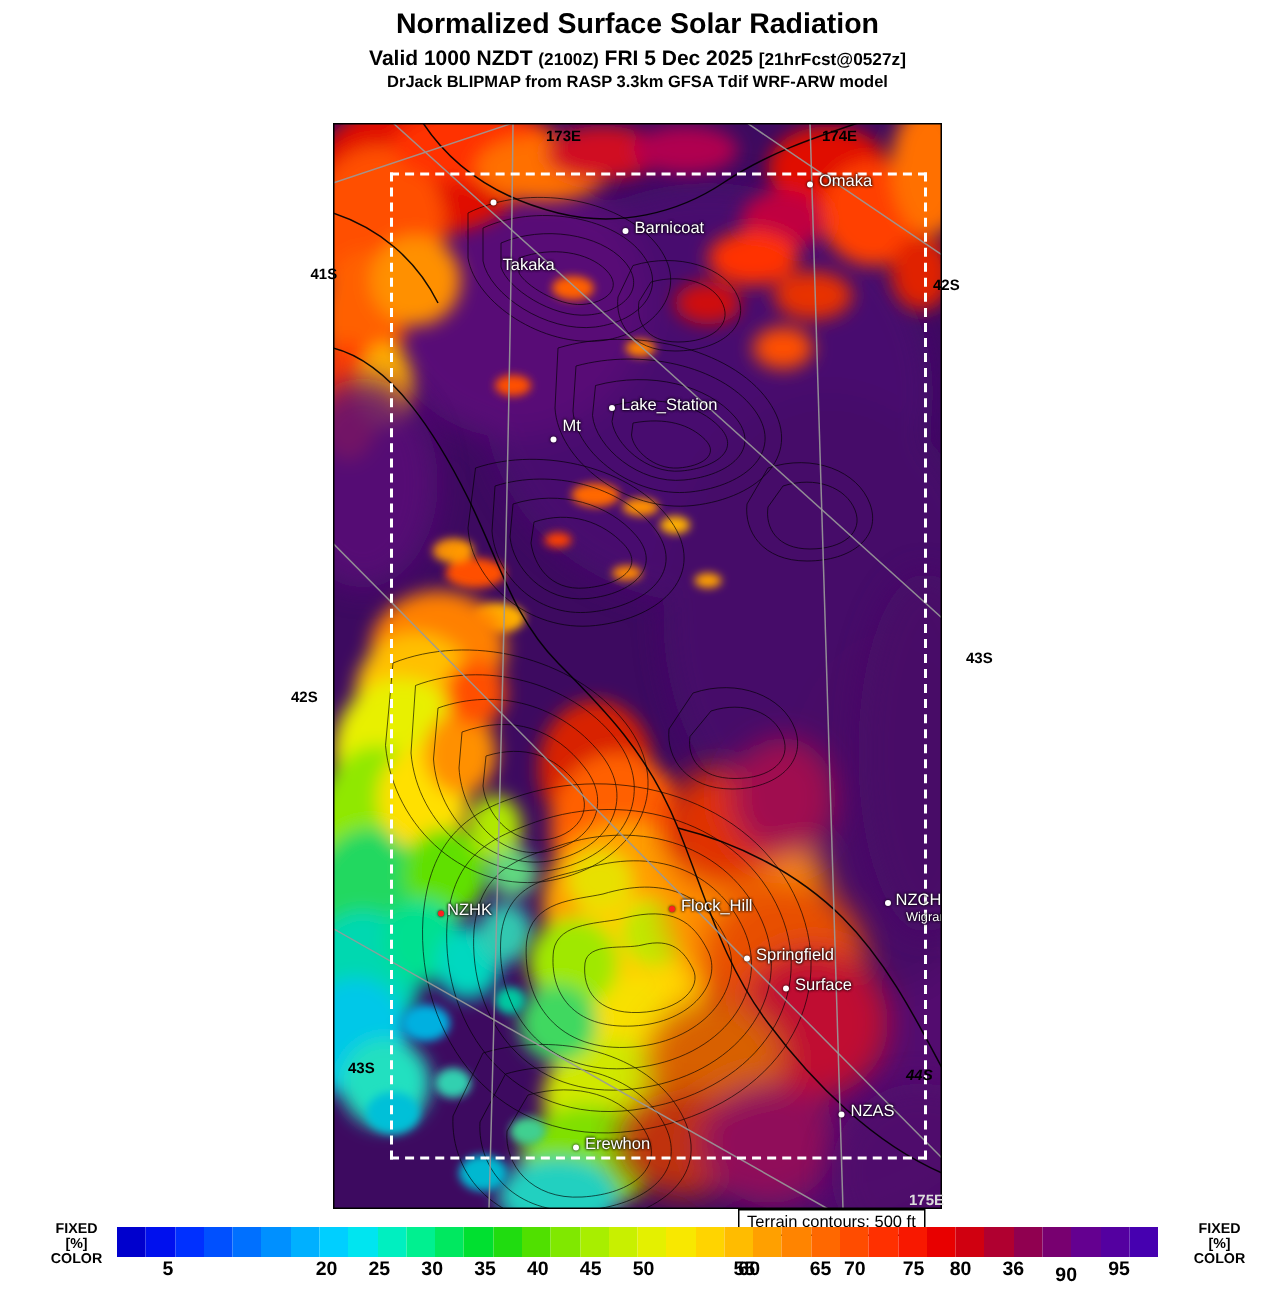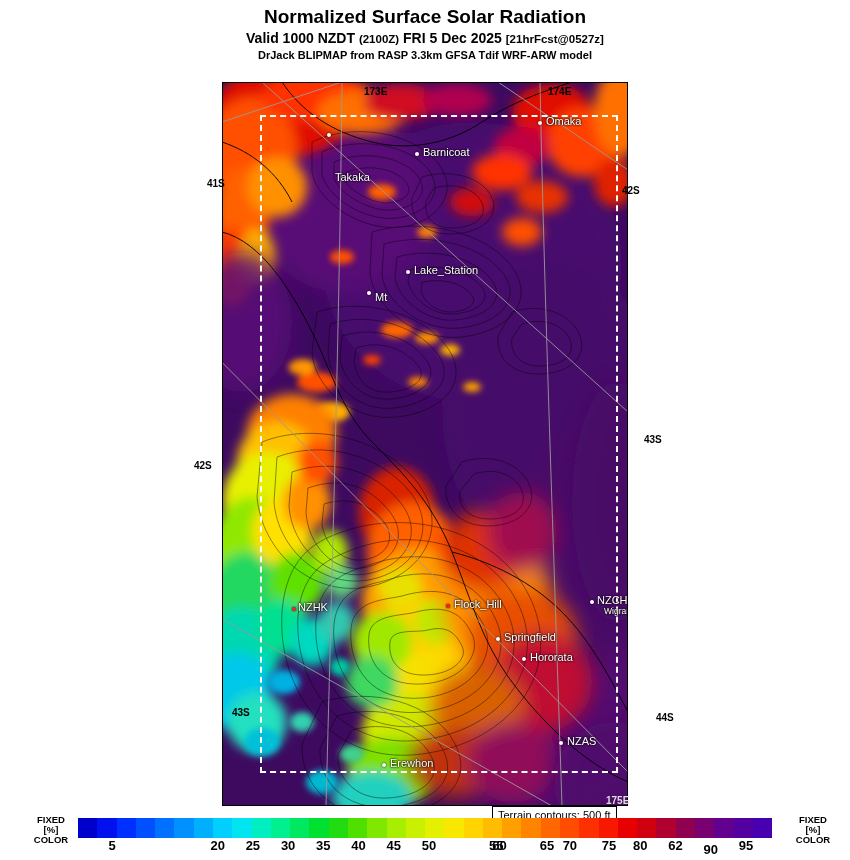--- a/index.html
+++ b/index.html
@@ -310,57 +310,57 @@
     <div class="dot" style="left:316px;top:39px;"></div>
     <div class="lbl" style="left:324px;top:33px;">Omaka</div>
 
     <div class="dot" style="left:193px;top:70px;"></div>
     <div class="lbl" style="left:201px;top:64px;">Barnicoat</div>
 
     <div class="dot" style="left:184px;top:188px;"></div>
     <div class="lbl" style="left:192px;top:182px;">Lake_Station</div>
 
     <div class="dot" style="left:145px;top:209px;"></div>
-    <div class="lbl" style="left:153px;top:209px;">Mt</div>
+    <div class="lbl" style="left:153px;top:196px;">Mt</div>
 
     <div class="dot red" style="left:70px;top:525px;"></div>
     <div class="lbl" style="left:76px;top:519px;">NZHK</div>
 
     <div class="dot red" style="left:224px;top:522px;"></div>
     <div class="lbl" style="left:232px;top:516px;">Flock_Hill</div>
 
     <div class="dot" style="left:368px;top:518px;"></div>
     <div class="lbl" style="left:375px;top:512px;">NZCH</div>
     <div class="lbl" style="left:382px;top:524px;font-size:8.5px;">Wigram</div>
 
     <div class="dot" style="left:274px;top:555px;"></div>
     <div class="lbl" style="left:282px;top:549px;">Springfield</div>
 
     <div class="dot" style="left:300px;top:575px;"></div>
-    <div class="lbl" style="left:308px;top:569px;">Hororata</div>
+    <div class="lbl" style="left:308px;top:569px;">Surface</div>
 
     <div class="dot" style="left:337px;top:659px;"></div>
     <div class="lbl" style="left:345px;top:653px;">NZAS</div>
 
     <div class="dot" style="left:160px;top:681px;"></div>
     <div class="lbl" style="left:168px;top:675px;">Erewhon</div>
   </div>
 </div>
 
 <div class="frame"></div>
 
 <div>
   <div class="gridlbl" style="left:336px;top:86px;margin-left:28px;">173E</div>
   <div class="gridlbl" style="left:548px;top:86px;">174E</div>
   <div class="gridlbl" style="left:207px;top:178px;">41S</div>
   <div class="gridlbl" style="left:622px;top:185px;">42S</div>
   <div class="gridlbl" style="left:194px;top:460px;">42S</div>
   <div class="gridlbl" style="left:644px;top:434px;">43S</div>
   <div class="gridlbl" style="left:232px;top:707px;">43S</div>
-  <div class="gridlbl" style="left:656px;top:712px;">44S</div>
+  <div class="gridlbl" style="left:604px;top:712px;font-style:italic;">44S</div>
   <div class="gridlbl" style="left:606px;top:795px;color:#ddd;">175E</div>
 </div>
 
 <div class="contourbox">Terrain contours: 500 ft</div>
 
 <div class="fixedcolor fc-left">
   <div>FIXED</div>
   <div>[%]</div>
   <div>COLOR</div>
 </div>
@@ -420,17 +420,17 @@
       <span style="left: 245.333px; top: 0px;">35</span>
       <span style="left: 280.556px; top: 0px;">40</span>
       <span style="left: 315.778px; top: 0px;">45</span>
       <span style="left: 351px; top: 0px;">50</span>
       <span style="left: 386.222px; top: 0px; margin-left: 32px;">55</span>
       <span style="left: 421.444px; top: 0px;">60</span>
       <span style="left: 469px; top: 0px;">65</span>
       <span style="left: 491.889px; top: 0px;">70</span>
       <span style="left: 531px; top: 0px;">75</span>
       <span style="left: 562.333px; top: 0px;">80</span>
-      <span style="left: 597.556px; top: 0px;">62</span>
+      <span style="left: 597.556px; top: 0px;">36</span>
       <span style="left: 632.778px; top: 4px;">90</span>
       <span style="left: 668px; top: 0px;">95</span>
     </div>
 </div>
 
 </body></html>

